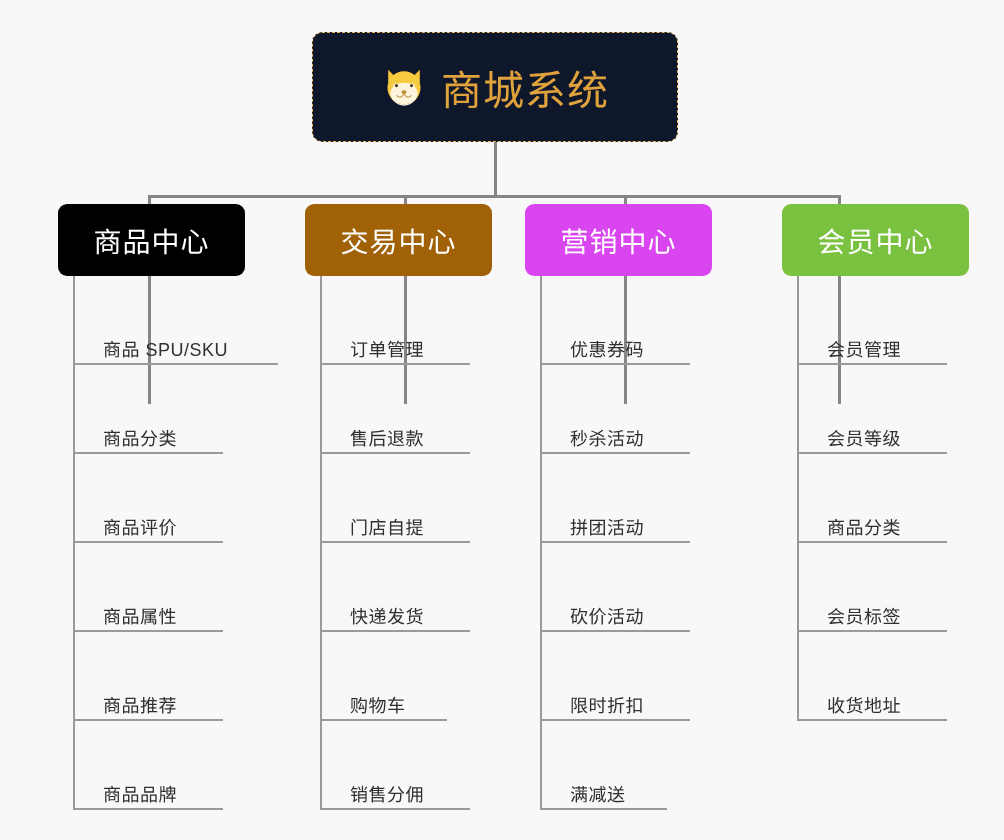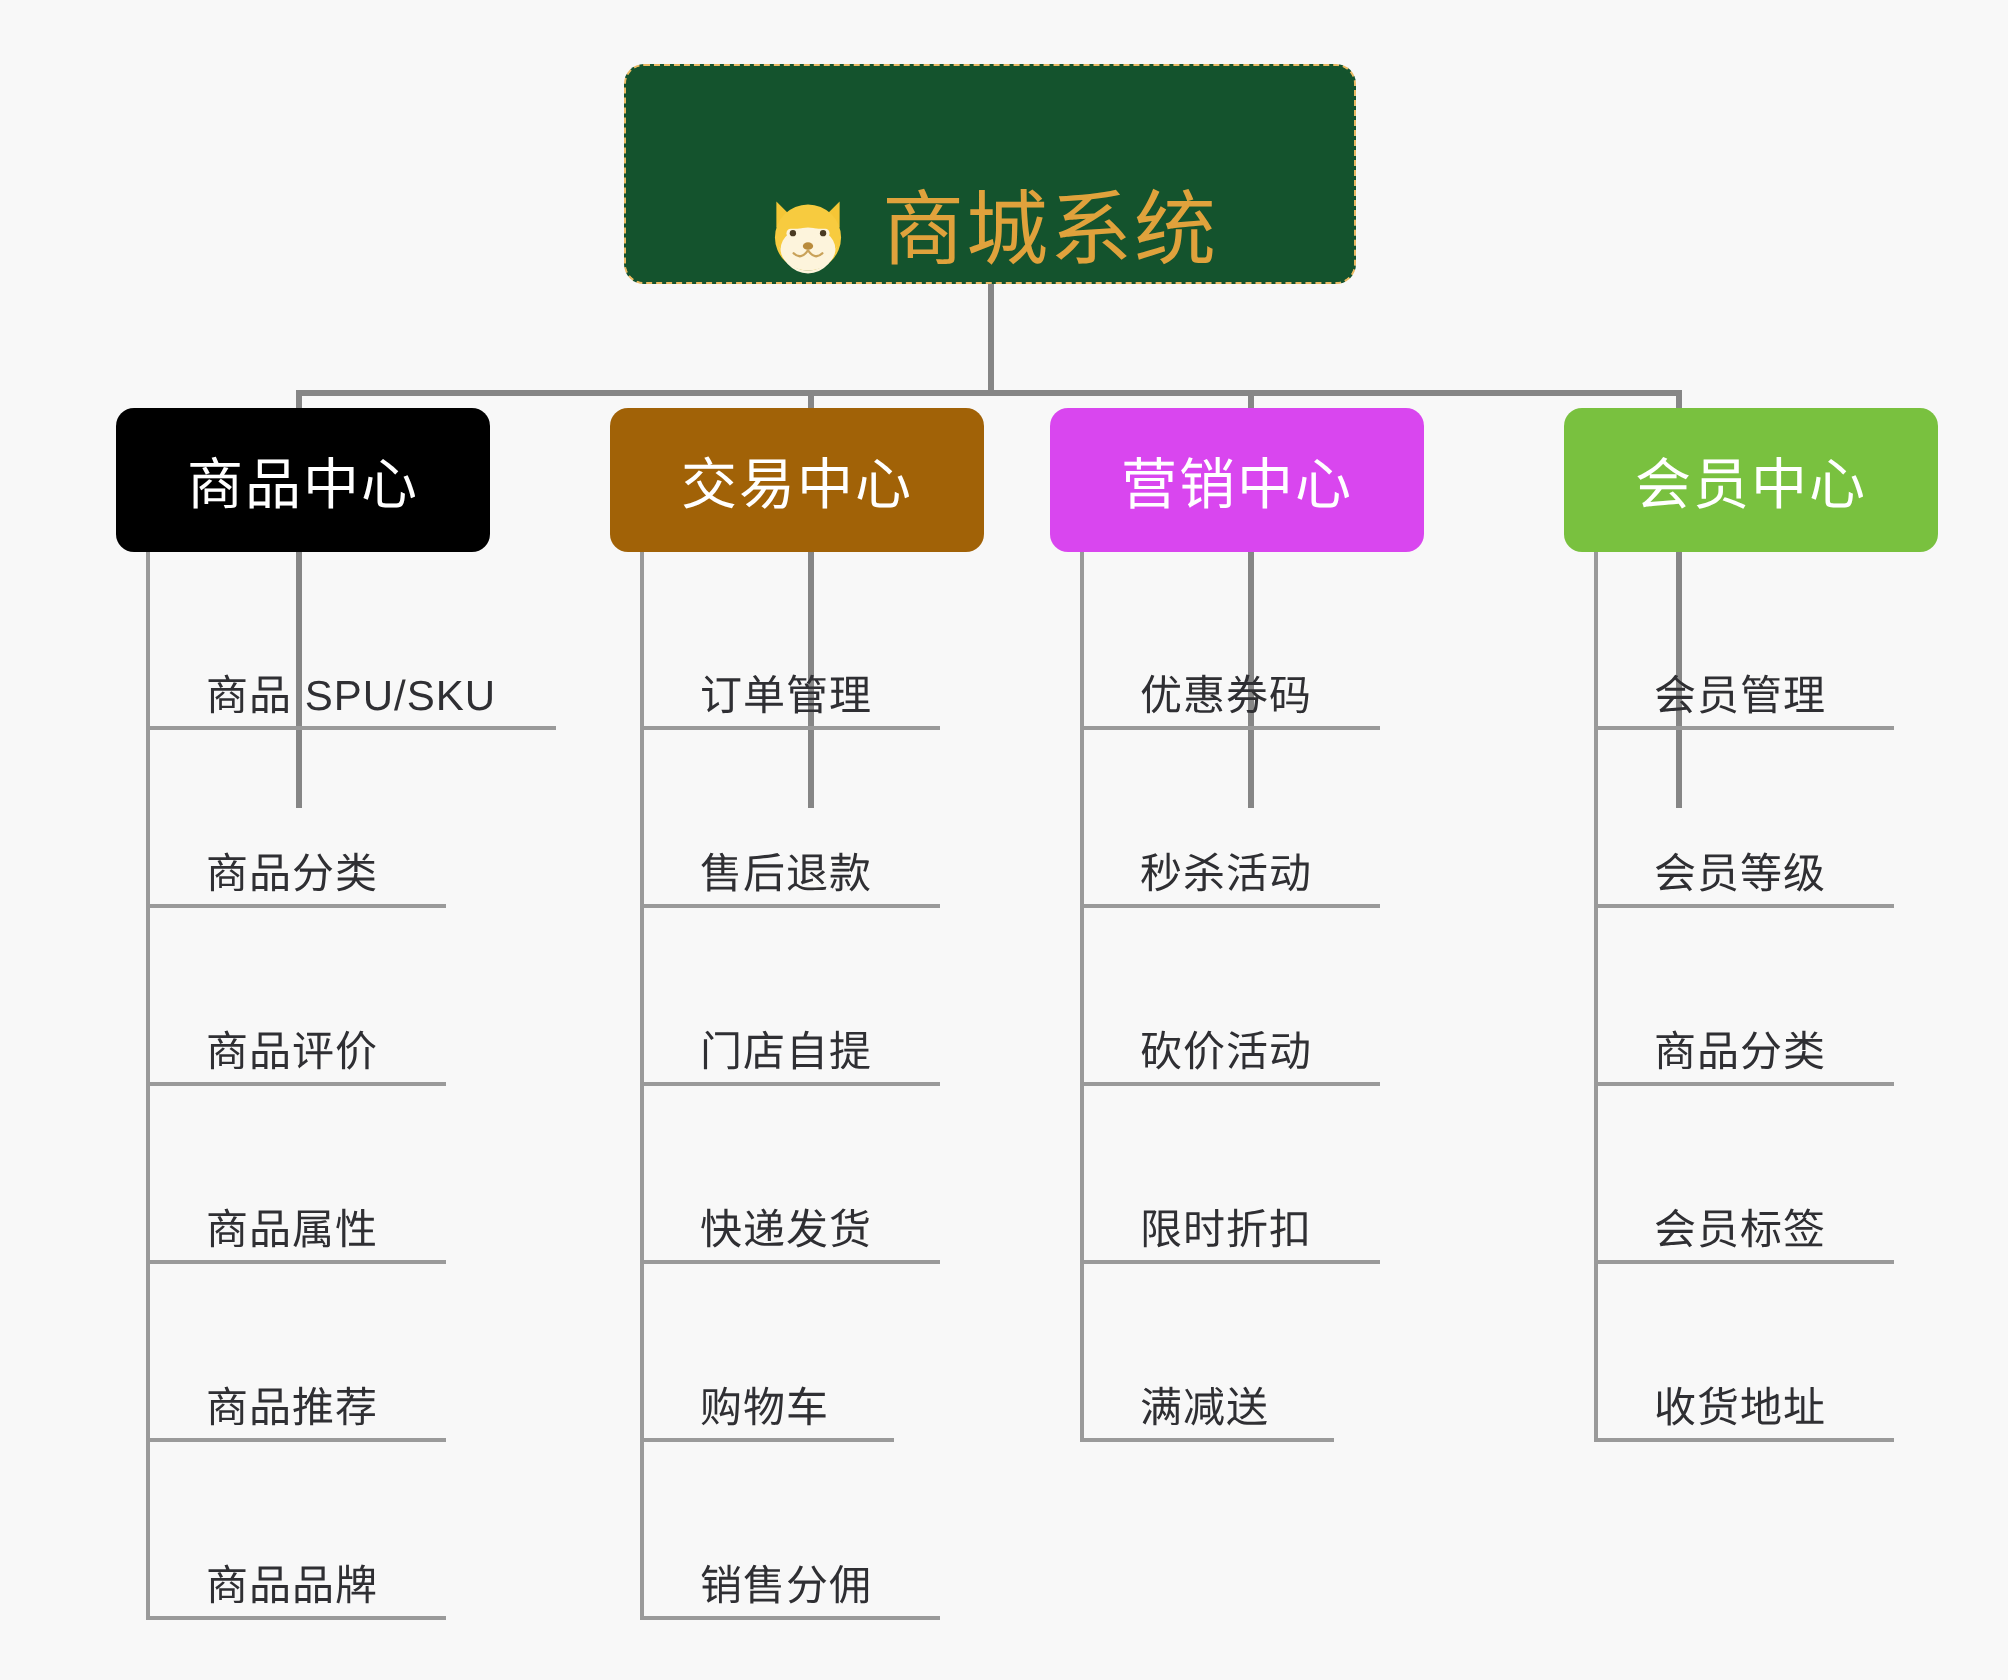--- a/index.html
+++ b/index.html
@@ -22,25 +22,25 @@
   }
 
   
   .root-card {
     position: absolute;
     left: 312px;
     top: 32px;
     width: 366px;
     height: 110px;
     box-sizing: border-box;
-    background: #14532d;
+    background: #0f172a;
     border: 1px dashed #eab963;
     border-radius: 10px;
     display: flex;
-    align-items: flex-end;
+    align-items: center;
     justify-content: center;
     gap: 14px;
   }
   .root-emoji {
     font-size: 42px;
     line-height: 1;
     display: block;
     width: 46px;
     height: 46px;
   }
@@ -115,21 +115,21 @@
   .leaf-item {
     position: relative;
     height: 89px;
     display: flex;
     align-items: flex-end;
   }
   .leaf-label {
     display: inline-block;
     margin-left: 30px;
     margin-bottom: 4px;
-    font-size: 21px;
+    font-size: 18px;
     color: #2f2f33;
     white-space: nowrap;
     letter-spacing: 0.5px;
   }
   .leaf-rule {
     position: absolute;
     left: 0;
     bottom: 0;
     height: 2px;
     background: #9a9a9a;
@@ -238,20 +238,24 @@
     <ul class="leaf-list">
       <li class="leaf-item">
         <span class="leaf-label">优惠券码</span>
         <span class="leaf-rule" style="width:150px"></span>
       </li>
       <li class="leaf-item">
         <span class="leaf-label">秒杀活动</span>
         <span class="leaf-rule" style="width:150px"></span>
       </li>
       <li class="leaf-item">
+        <span class="leaf-label">拼团活动</span>
+        <span class="leaf-rule" style="width:150px"></span>
+      </li>
+      <li class="leaf-item">
         <span class="leaf-label">砍价活动</span>
         <span class="leaf-rule" style="width:150px"></span>
       </li>
       <li class="leaf-item">
         <span class="leaf-label">限时折扣</span>
         <span class="leaf-rule" style="width:150px"></span>
       </li>
       <li class="leaf-item">
         <span class="leaf-label">满减送</span>
         <span class="leaf-rule" style="width:127px"></span>

